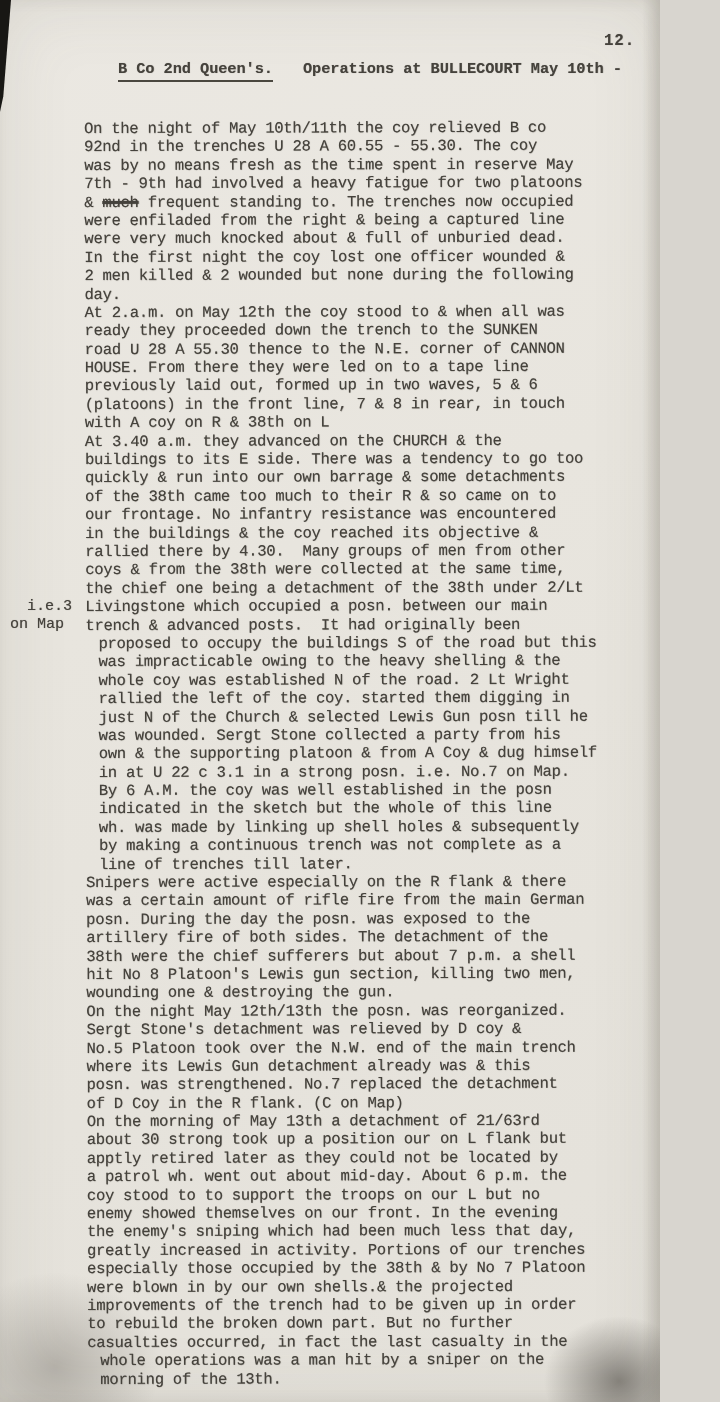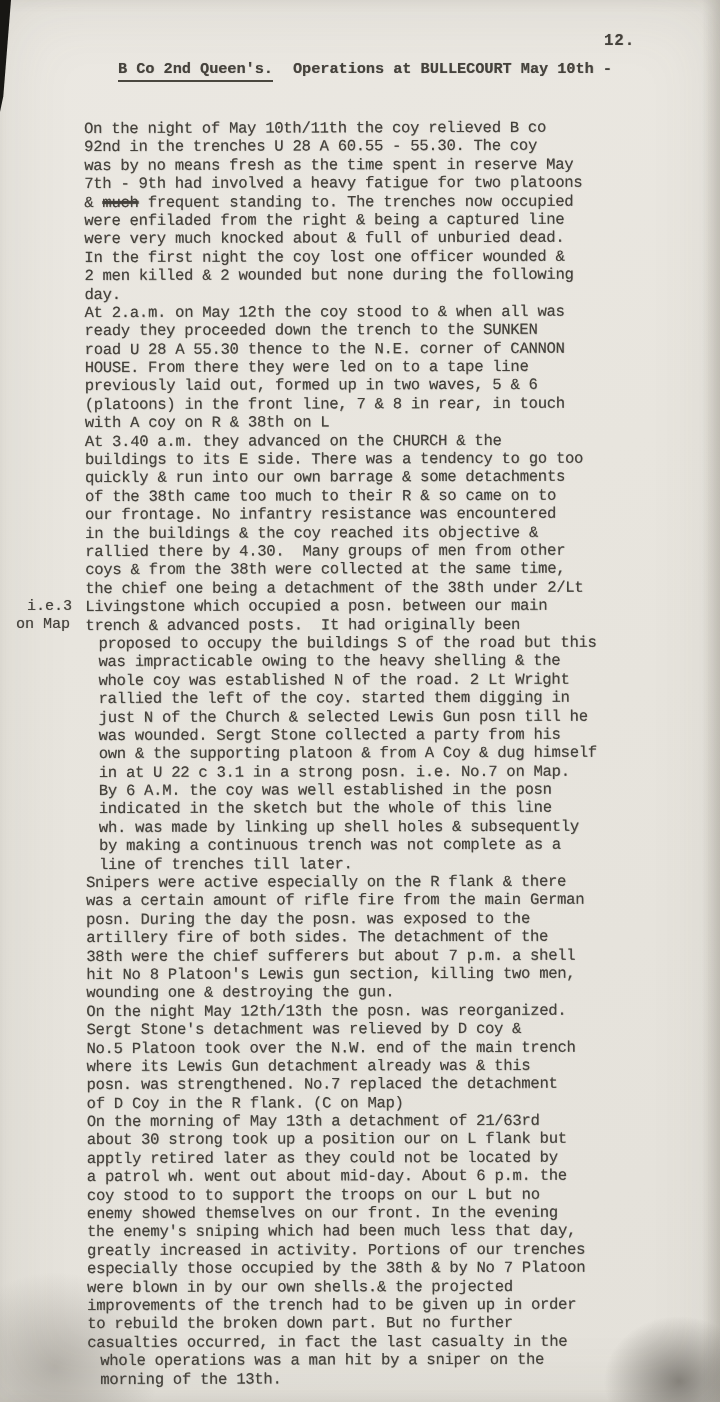--- a/index.html
+++ b/index.html
@@ -1,39 +1,39 @@
 <!DOCTYPE html>
 <html><head>
 <meta charset="utf-8">
 <style>
   html,body{margin:0;padding:0;background:#d8d5cf;}
   .page{
     position:relative;
-    width:720px;height:1402px;
+    width:660px;height:1402px;
     background:linear-gradient(160deg,#ebe8e2 0%,#e8e5de 40%,#e4e1da 100%);
     box-shadow:inset 0 0 70px rgba(95,90,78,0.13), inset -5px 0 14px rgba(120,114,102,0.14);
     overflow:hidden;
     font-family:"Liberation Mono","DejaVu Sans Mono",monospace;
     color:#45423c;
   }
   .ink{ text-shadow:0.3px 0.3px 0.7px rgba(58,54,48,0.55); }
   .page-number{
     position:absolute;left:604px;top:32px;
     font-size:15.6px;font-weight:bold;letter-spacing:1px;
   }
   .heading{
     position:absolute;left:98px;top:60px;
     display:flex;align-items:flex-start;
     font-size:15.2px;font-weight:bold;
   }
   .unit{
     border-bottom:2.5px solid #4a473f;
     padding-bottom:2px;white-space:pre;margin-left:20px;
   }
-  .title{margin-left:20px;font-weight:bold;}
+  .title{margin-left:30px;font-weight:bold;}
   .title div{line-height:18.5px;white-space:pre;}
   .body-text{
     position:absolute;left:84px;top:120px;width:600px;
     font-size:15.6px;
     transform:rotate(-0.15deg);
     transform-origin:top left;
   }
   .line{
     height:18.4px;line-height:18.4px;white-space:pre;
     letter-spacing:-0.3px;
@@ -41,21 +41,21 @@
   .ind{padding-left:13px;}
   .strike{
     font-weight:normal;
     text-decoration:line-through;
     text-decoration-thickness:2.5px;
   }
   .margin-note{
     position:absolute;font-size:15px;white-space:pre;
   }
   .margin-note.n1{left:27px;top:598px;}
-  .margin-note.n2{left:16px;top:616px;}
+  .margin-note.n2{left:10px;top:616px;}
   .edge-top-left{
     position:absolute;left:0;top:0;width:11px;height:112px;
     background:#181714;
     clip-path:polygon(0 0,100% 0,30% 86%,0 100%);
   }
   .corner-smudge-br{
     position:absolute;right:-34px;bottom:-44px;width:150px;height:130px;
     background:radial-gradient(closest-side,rgba(60,56,50,0.55),rgba(60,56,50,0));
   }
   .corner-smudge-bl{

